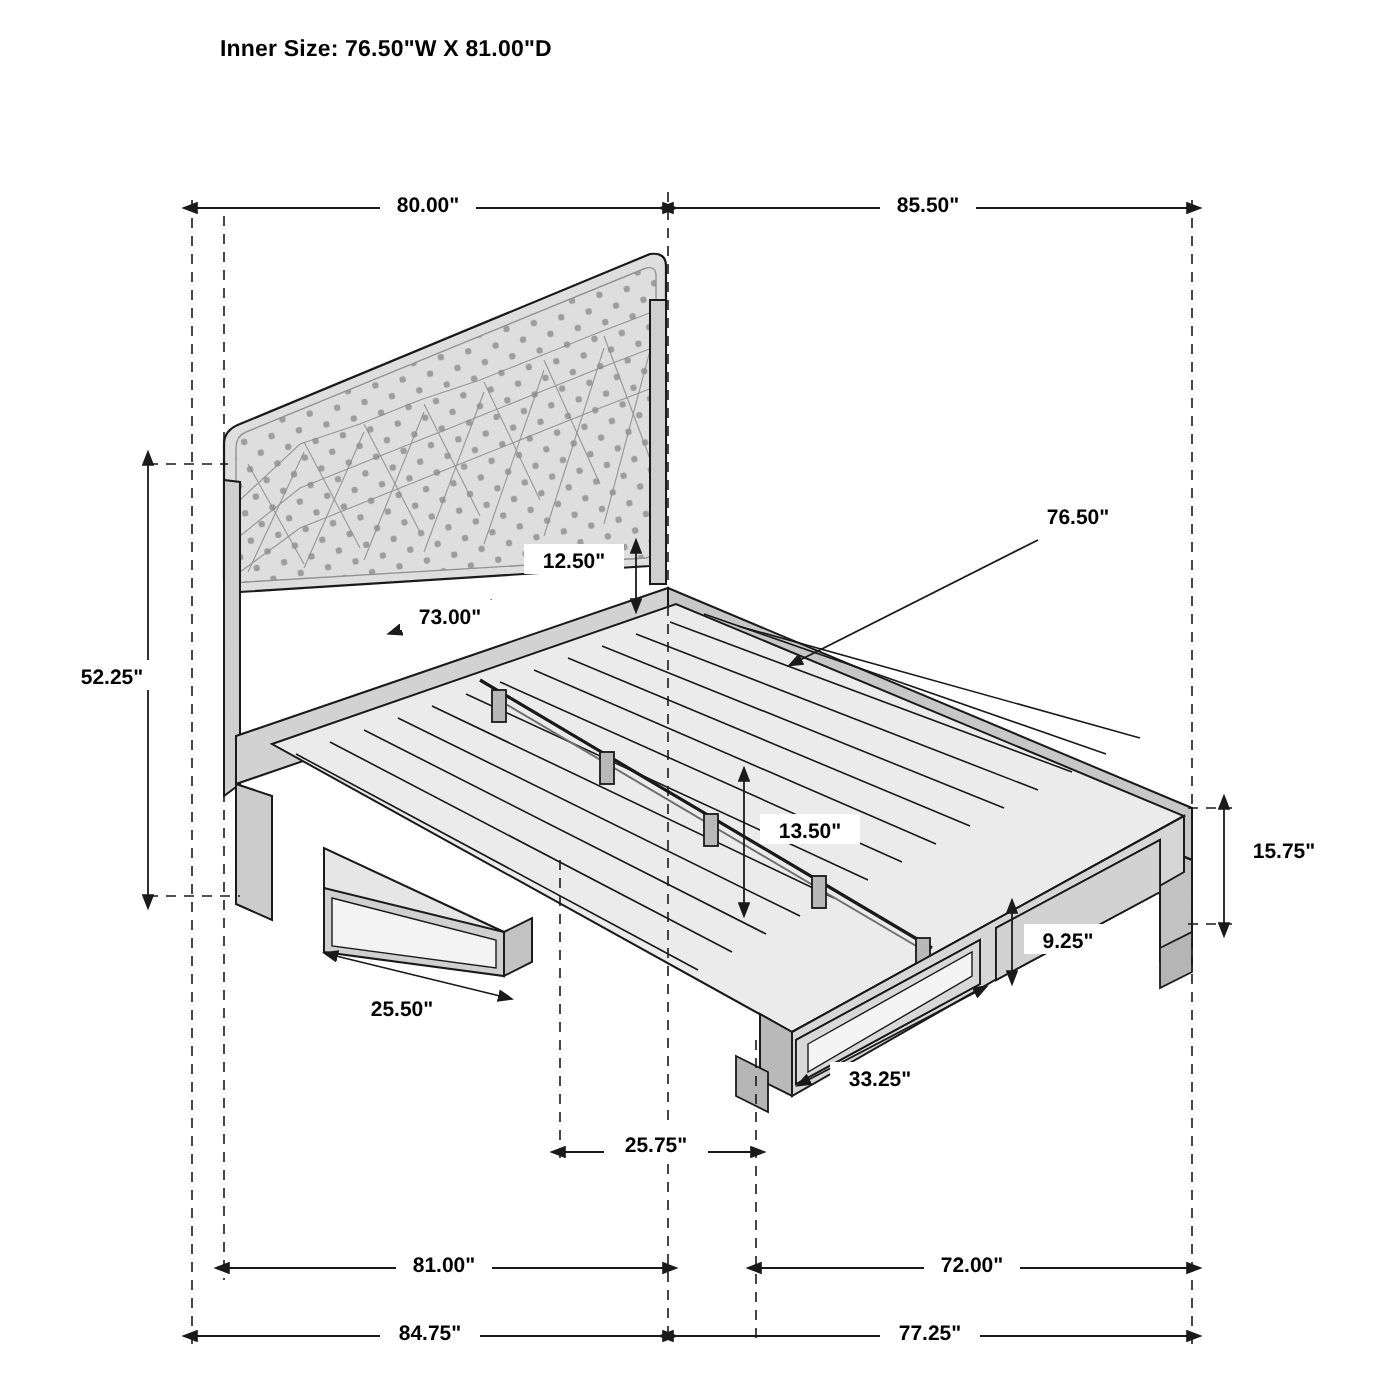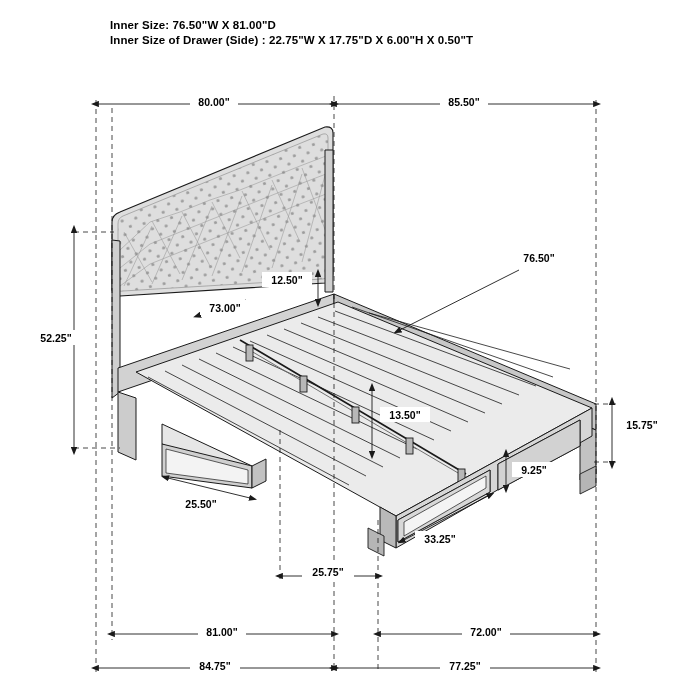--- a/index.html
+++ b/index.html
@@ -45,21 +45,20 @@
     fill: #000;
   }
 </style>
 </head>
 <body>
 
 <div id="stage">
 
   <div class="spec-block">
     <div class="spec-line">Inner Size: 76.50"W X 81.00"D</div>
-    <div class="spec-line">Inner Size of Drawer (Side) : 22.75"W X 17.75"D X 6.00"H X 0.50"T</div>
   </div>
 
   <svg class="diagram" viewBox="0 0 700 700">
     <defs>
       <marker id="arrL" markerWidth="9" markerHeight="7" refX="8" refY="3.5" orient="auto">
         <polygon points="9,0 0,3.5 9,7" fill="#1a1a1a"></polygon>
       </marker>
       <marker id="arrR" markerWidth="9" markerHeight="7" refX="1" refY="3.5" orient="auto">
         <polygon points="0,0 9,3.5 0,7" fill="#1a1a1a"></polygon>
       </marker>

